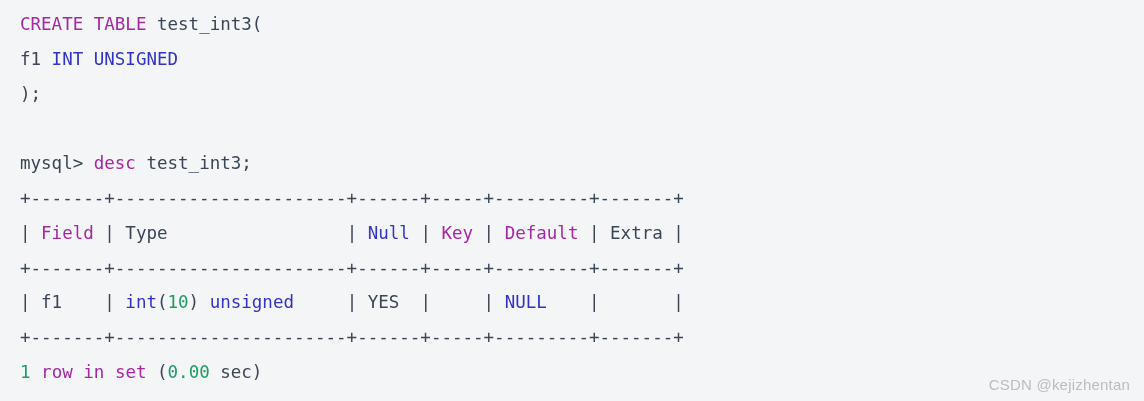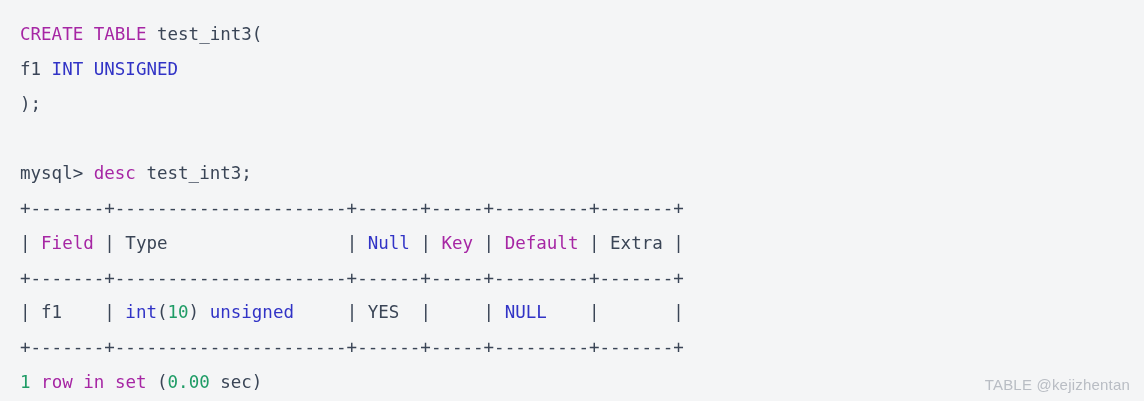--- a/index.html
+++ b/index.html
@@ -5,33 +5,33 @@
   html,body{margin:0;padding:0;}
   body{
     width:1144px;height:401px;
     font-family:"DejaVu Sans Mono",monospace;
     overflow:hidden;position:relative;
   }
   .code-block{
     margin:0;
     width:1144px;height:320px;
     box-sizing:border-box;
-    padding:17px 20px;
+    padding:7px 20px;
     font-family:"DejaVu Sans Mono",monospace;
     font-size:17.5px;
     line-height:34.8px;
     white-space:pre;
   }
   .code-line{min-height:34.8px;}
   .watermark{
     position:absolute;
     right:14px;bottom:8px;
     font-family:"Liberation Sans",sans-serif;
     font-size:15px;
     letter-spacing:0.2px;
   }
 </style>
 </head>
 <body style="background: rgb(244, 245, 246);">
 
 <pre class="code-block" style="background: rgb(244, 245, 246);"><div class="code-line"><span style="color: rgb(166, 38, 164);">CREATE</span><span style="color: rgb(58, 69, 86);"> </span><span style="color: rgb(166, 38, 164);">TABLE</span><span style="color: rgb(58, 69, 86);"> test_int3(</span></div><div class="code-line"><span style="color: rgb(58, 69, 86);">f1 </span><span style="color: rgb(49, 51, 198);">INT</span><span style="color: rgb(58, 69, 86);"> </span><span style="color: rgb(49, 51, 198);">UNSIGNED</span></div><div class="code-line"><span style="color: rgb(58, 69, 86);">);</span></div><div class="code-line">&nbsp;</div><div class="code-line"><span style="color: rgb(58, 69, 86);">mysql&gt; </span><span style="color: rgb(166, 38, 164);">desc</span><span style="color: rgb(58, 69, 86);"> test_int3;</span></div><div class="code-line"><span style="color: rgb(58, 69, 86);">+-------+----------------------+------+-----+---------+-------+</span></div><div class="code-line"><span style="color: rgb(58, 69, 86);">| </span><span style="color: rgb(166, 38, 164);">Field</span><span style="color: rgb(58, 69, 86);"> | Type                 | </span><span style="color: rgb(49, 51, 198);">Null</span><span style="color: rgb(58, 69, 86);"> | </span><span style="color: rgb(166, 38, 164);">Key</span><span style="color: rgb(58, 69, 86);"> | </span><span style="color: rgb(166, 38, 164);">Default</span><span style="color: rgb(58, 69, 86);"> | Extra |</span></div><div class="code-line"><span style="color: rgb(58, 69, 86);">+-------+----------------------+------+-----+---------+-------+</span></div><div class="code-line"><span style="color: rgb(58, 69, 86);">| f1    | </span><span style="color: rgb(49, 51, 198);">int</span><span style="color: rgb(58, 69, 86);">(</span><span style="color: rgb(31, 156, 102);">10</span><span style="color: rgb(58, 69, 86);">) </span><span style="color: rgb(49, 51, 198);">unsigned</span><span style="color: rgb(58, 69, 86);">     | YES  |     | </span><span style="color: rgb(49, 51, 198);">NULL</span><span style="color: rgb(58, 69, 86);">    |       |</span></div><div class="code-line"><span style="color: rgb(58, 69, 86);">+-------+----------------------+------+-----+---------+-------+</span></div><div class="code-line"><span style="color: rgb(31, 156, 102);">1</span><span style="color: rgb(58, 69, 86);"> </span><span style="color: rgb(166, 38, 164);">row</span><span style="color: rgb(58, 69, 86);"> </span><span style="color: rgb(166, 38, 164);">in</span><span style="color: rgb(58, 69, 86);"> </span><span style="color: rgb(166, 38, 164);">set</span><span style="color: rgb(58, 69, 86);"> (</span><span style="color: rgb(31, 156, 102);">0.00</span><span style="color: rgb(58, 69, 86);"> sec)</span></div></pre>
 
-<div class="watermark" style="color: rgb(185, 189, 196);">TABLE @kejizhentan</div>
+<div class="watermark" style="color: rgb(185, 189, 196);">CSDN @kejizhentan</div>
 
 </body></html>

